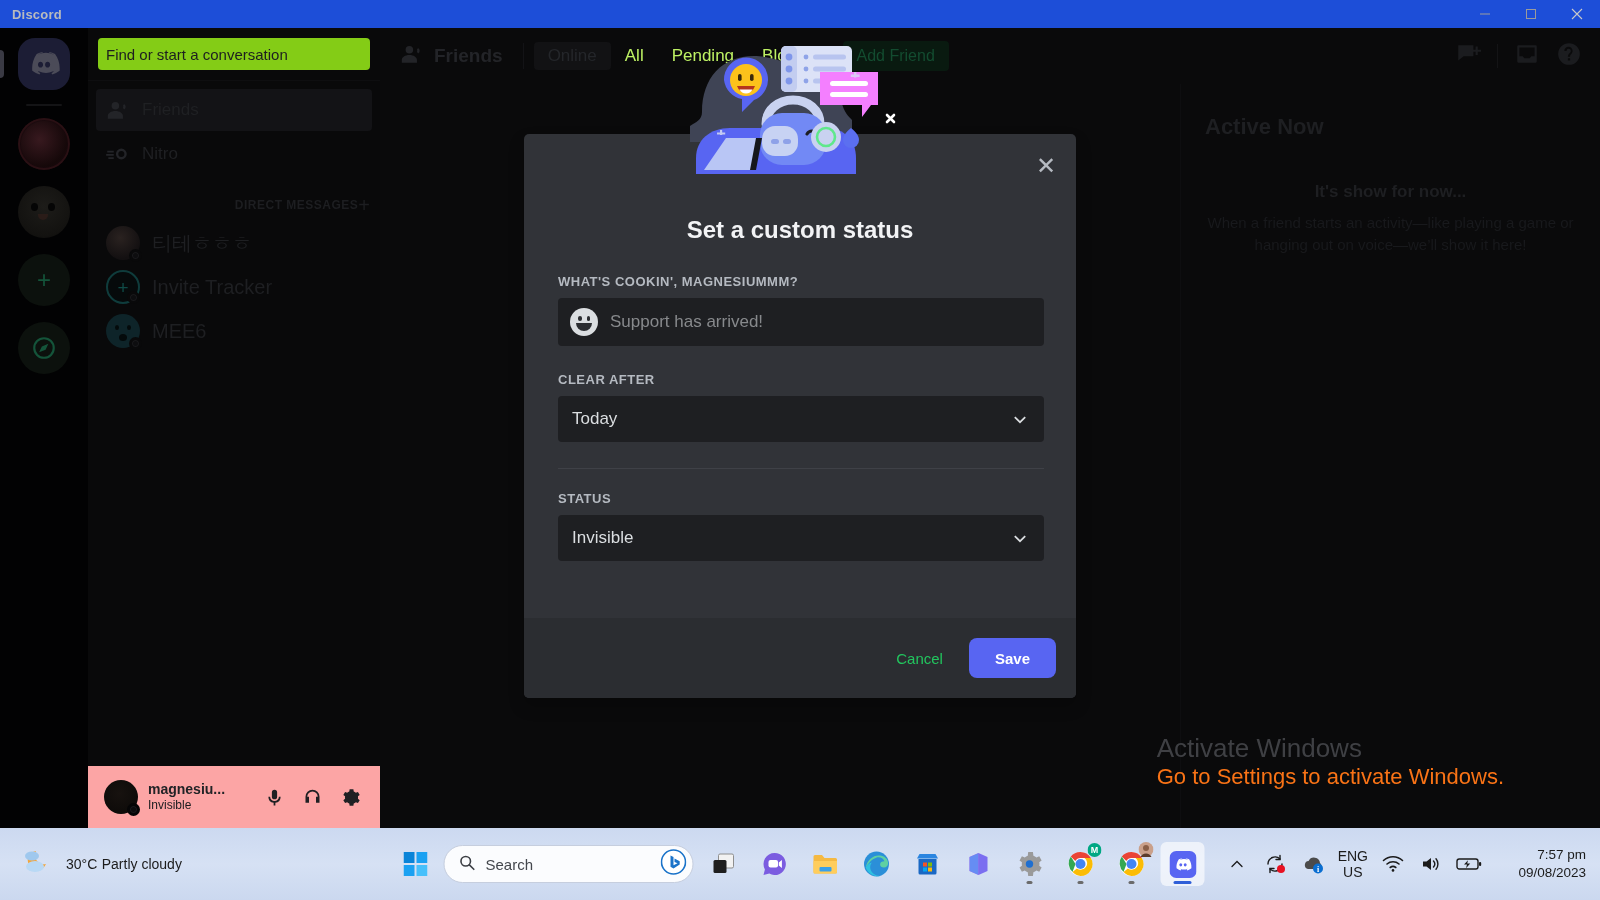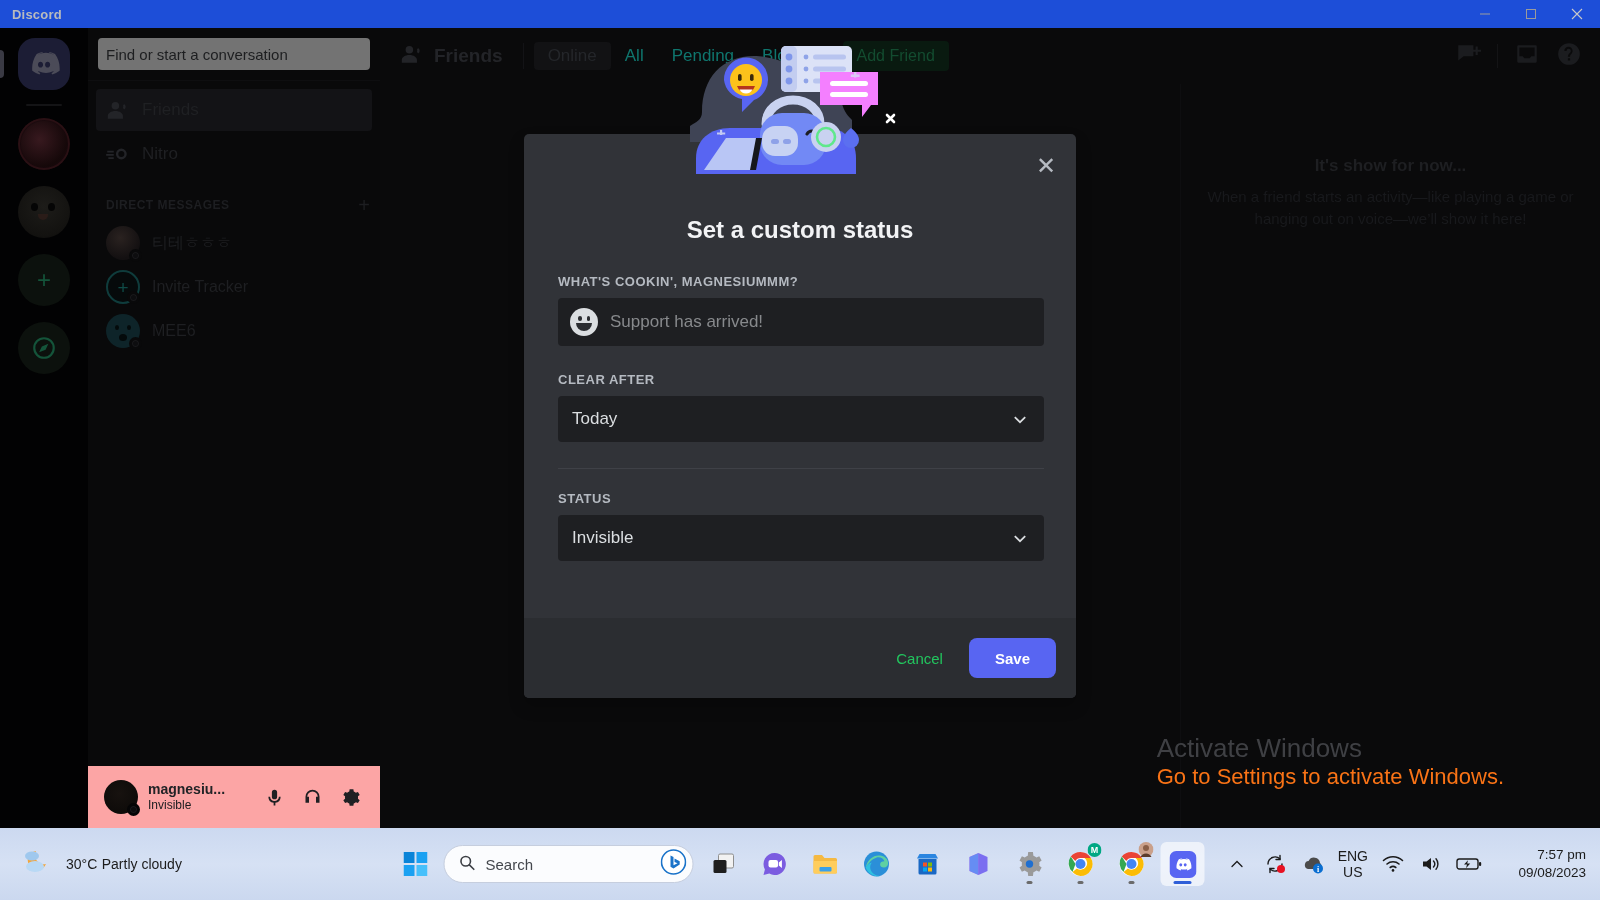--- a/index.html
+++ b/index.html
@@ -111,36 +111,36 @@
   .rail-explore svg { width: 26px; height: 26px; fill: #14543a; }
 
   
   .dm-sidebar {
     position: absolute; left: 88px; top: 28px;
     width: 292px; height: 800px;
     background: #09090a;
   }
   .dm-search-wrap { padding: 10px; height: 52px; }
   .dm-search {
-    height: 32px; background: #737373; border-radius: 4px;
+    height: 32px; background: #84cc16; border-radius: 4px;
     display: flex; align-items: center; padding: 0 8px;
     font-size: 15px; color: #1d1e20;
   }
   .dm-divider { height: 1px; background: #0e0e10; }
   .dm-nav { padding: 8px 8px 0 8px; }
   .dm-nav-row {
     height: 42px; border-radius: 4px; display: flex; align-items: center;
     padding: 0 8px; margin-bottom: 2px; gap: 12px;
   }
   .dm-nav-row.active { background: #131316; }
   .dm-nav-row .ic { width: 26px; height: 26px; display:flex; align-items:center; justify-content:center; }
   .dm-nav-row .ic svg { width: 26px; height: 26px; fill: #232428; }
   .dm-nav-row .lbl { font-size: 17px; color: #1f2023; }
   .dm-section {
-    display: flex; align-items: center; justify-content: space-between;
+    display: flex; align-items: center; justify-content: flex-end;
     padding: 18px 10px 6px 18px;
   }
   .dm-section .t {
     font-size: 12px; font-weight: bold; letter-spacing: .5px; color: #1d1e21;
   }
   .dm-section .plus { color: #1d1e21; font-size: 20px; line-height: 1; }
   .dm-row {
     height: 44px; display: flex; align-items: center; gap: 12px;
     padding: 0 8px 0 10px; margin: 0 8px; border-radius: 4px;
   }
@@ -158,21 +158,21 @@
   .dm-av.a2 {
     background: #060a0b; border: 2px solid #0f3c3c; color: #0f4a46;
     display: flex; align-items: center; justify-content: center;
     font-size: 19px; line-height: 1;
   }
   .dm-av.a3 { background: #0e2429; position: relative; }
   .dm-av.a3 .e { position: absolute; width: 4px; height: 5px; border-radius: 50%; background: #040a0b; top: 11px; }
   .dm-av.a3 .e.l { left: 9px; }
   .dm-av.a3 .e.r { left: 21px; }
   .dm-av.a3 .m { position: absolute; left: 13px; top: 20px; width: 8px; height: 7px; border-radius: 50%; background: #040a0b; }
-  .dm-name { font-size: 16px; color: #1e1f22; }
+  .dm-name { font-size: 20px; color: #1e1f22; }
 
   
   .user-panel {
     position: absolute; left: 88px; bottom: 0;
     width: 292px; height: 62px;
     background: #fca5a5;
     display: flex; align-items: center; padding: 0 8px;
   }
   .user-av {
     position: relative; width: 34px; height: 34px; border-radius: 50%;
@@ -196,21 +196,21 @@
   .main-header {
     position: absolute; left: 380px; top: 28px;
     width: 1220px; height: 56px;
     display: flex; align-items: center; padding-left: 18px; gap: 0;
   }
   .hdr-friends { display: flex; align-items: center; gap: 10px; margin-right: 20px; }
   .hdr-friends svg { width: 26px; height: 26px; fill: #232428; }
   .hdr-friends .t { font-size: 19px; font-weight: bold; color: #232428; }
   .hdr-vsep { width: 1px; height: 26px; background: #131316; margin-right: 10px; }
   .hdr-tab {
-    font-size: 17px; color: #0f766e; padding: 4px 14px; border-radius: 4px;
+    font-size: 17px; color: #bef264; padding: 4px 14px; border-radius: 4px;
   }
   .hdr-tab.selected { background: #121214; color: #24262a; }
   .hdr-addfriend {
     font-size: 16px; color: #134c30; background: #091a10;
     padding: 6px 14px; border-radius: 4px; margin-left: 6px;
   }
   .hdr-right {
     position: absolute; right: 18px; top: 0; height: 56px;
     display: flex; align-items: center; gap: 16px;
   }
@@ -525,20 +525,21 @@
         </span>
         <span>
           <svg viewBox="0 0 24 24">
               <path d="M12 2a10 10 0 1 0 0 20 10 10 0 0 0 0-20Zm1 16h-2v-2h2v2Zm1.8-6.6-.9.9c-.6.6-.9 1.1-.9 2.2h-2v-.5c0-.9.4-1.7 1-2.3l1.2-1.2c.3-.3.5-.8.5-1.3a2 2 0 1 0-4 0H7.7a3.8 3.8 0 1 1 7.6 0c0 .8-.3 1.5-.8 2.1Z"></path>
             </svg>
         </span>
       </div>
     </div>
 
     <div class="active-now">
+      <h2>Active Now</h2>
       <div class="active-empty">
         <div class="t1">It's show for now...</div>
         <div class="t2">When a friend starts an activity—like playing a game or hanging out on voice—we’ll show it here!</div>
       </div>
     </div>
 
     <div class="watermark">
       <div class="w1">Activate Windows</div>
       <div class="w2">Go to Settings to activate Windows.</div>
     </div>

